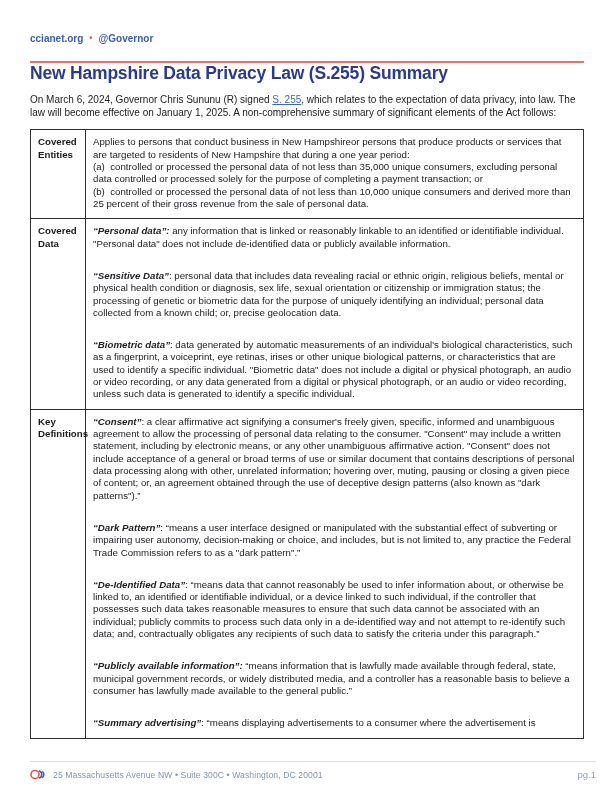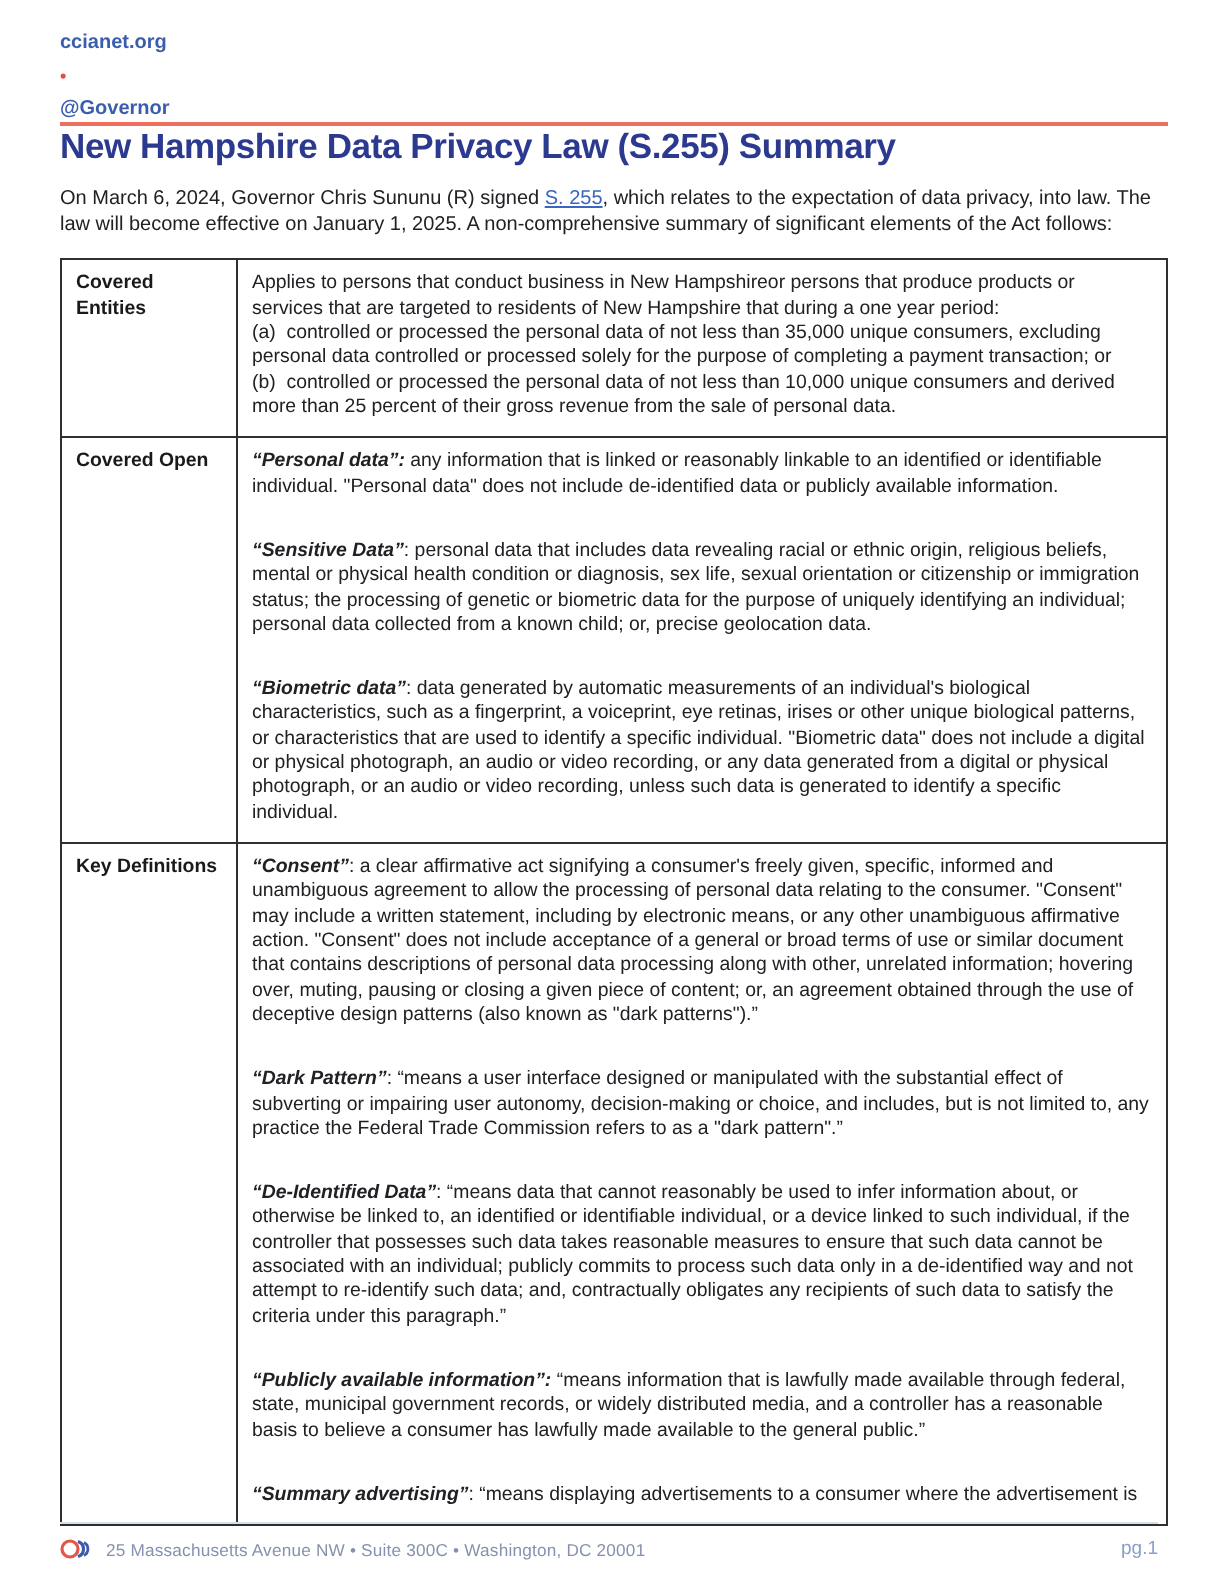--- a/index.html
+++ b/index.html
@@ -12,38 +12,38 @@
     overflow: hidden;
     padding: 12px 28px 0 30px;
   }
   
   .header-row { display: flex; justify-content: space-between; align-items: center; height: 44px; }
   .logo-lockup { display: flex; align-items: center; gap: 7px; }
   .logo-mark svg { display: block; }
   .logo-text { line-height: 1.15; padding-top: 2px; }
   .org-line { font-size: 7.2px; font-weight: bold; color: #17265c; letter-spacing: 0; }
   .tagline { font-size: 5px; color: #b25a4a; margin-top: 2px; letter-spacing: 0.2px; }
-  .header-links { font-size: 10px; font-weight: 600; color: #3a5dae; display: flex; gap: 6px; padding-top: 8px; flex-direction: column; }
+  .header-links { font-size: 10px; font-weight: 600; color: #3a5dae; display: flex; gap: 6px; padding-top: 8px; }
   .header-links a { color: #3a5dae; text-decoration: none; cursor: pointer; }
   .header-links .dot { color: #e04f3f; font-size: 9px; }
   .red-rule { border: none; height: 2px; background: #ed6f5c; margin-top: 5px; }
   
   h1.doc-title { font-size: 17.5px; font-weight: 700; color: #2b3a8f; letter-spacing: -0.2px; }
   p.intro { margin-top: 9px; font-size: 10px; line-height: 1.32; color: #202124; }
   a.doc-link { color: #3a66c0; text-decoration: underline; cursor: pointer; }
   
   table.summary { margin-top: 10px; width: 100%; border-collapse: collapse; table-layout: fixed; }
   table.summary td { border: 1px solid #2f2f2f; vertical-align: top; padding: 6px 8px 8px 7px; }
-  td.label-cell { width: 88px; font-size: 9.7px; font-weight: bold; color: #1a1a1a; line-height: 1.3; }
+  td.label-cell { width: 55px; font-size: 9.7px; font-weight: bold; color: #1a1a1a; line-height: 1.3; }
   td.content-cell { font-size: 9.7px; color: #202124; line-height: 1.27; }
   td.content-cell p + p { margin-top: 20px; }
   td.content-cell.tight p + p { margin-top: 0; }
   .term { font-weight: bold; font-style: italic; }
   
-  footer.page-footer { position: absolute; left: 30px; right: 33px; bottom: 12px; }
+  footer.page-footer { position: absolute; left: 30px; right: 16px; bottom: 12px; }
   .footer-rule { border: none; height: 1px; background: #d7dfeb; margin-bottom: 7px; }
   .footer-row { display: flex; align-items: center; }
   .footer-mark { display: inline-flex; margin-right: 6px; }
   .footer-address { font-size: 8.6px; color: #8592ad; letter-spacing: 0.1px; }
   .footer-page { margin-left: auto; font-size: 9.5px; color: #8aa0c8; }
 </style>
 </head>
 <body>
 
 <div class="page">
@@ -67,21 +67,21 @@
     <tbody>
         <tr>
           <td class="label-cell">Covered Entities</td>
           <td class="content-cell tight">
             <p>Applies to persons that conduct business in New Hampshireor persons that produce products or services that are targeted to residents of New Hampshire that during a one year period:</p>
             <p>(a)&nbsp; controlled or processed the personal data of not less than 35,000 unique consumers, excluding personal data controlled or processed solely for the purpose of completing a payment transaction; or</p>
             <p>(b)&nbsp; controlled or processed the personal data of not less than 10,000 unique consumers and derived more than 25 percent of their gross revenue from the sale of personal data.</p>
           </td>
         </tr>
         <tr>
-          <td class="label-cell">Covered Open</td>
+          <td class="label-cell">Covered Data</td>
           <td class="content-cell">
             <p><b class="term">“Personal data”:</b> any information that is linked or reasonably linkable to an identified or identifiable individual.  "Personal data" does not include de-identified data or publicly available information.</p>
             <p><b class="term">“Sensitive Data”</b>: personal data that includes data revealing racial or ethnic origin, religious beliefs, mental or physical health condition or diagnosis, sex life, sexual orientation or citizenship or immigration status; the processing of genetic or biometric data for the purpose of uniquely identifying an individual; personal data collected from a known child; or, precise geolocation data.</p>
             <p><b class="term">“Biometric data”</b>: data generated by automatic measurements of an individual's biological characteristics, such as a fingerprint, a voiceprint, eye retinas, irises or other unique biological patterns, or characteristics that are used to identify a specific individual.  "Biometric data" does not include a digital or physical photograph, an audio or video recording, or any data generated from a digital or physical photograph, or an audio or video recording, unless such data is generated to identify a specific individual.</p>
           </td>
         </tr>
         <tr>
           <td class="label-cell">Key Definitions</td>
           <td class="content-cell">
             <p><b class="term">“Consent”</b>: a clear affirmative act signifying a consumer's freely given, specific, informed and unambiguous agreement to allow the processing of personal data relating to the consumer.  "Consent" may include a written statement, including by electronic means, or any other unambiguous affirmative action.  "Consent" does not include acceptance of a general or broad terms of use or similar document that contains descriptions of personal data processing along with other, unrelated information; hovering over, muting, pausing or closing a given piece of content; or, an agreement obtained through the use of deceptive design patterns (also known as "dark patterns").”</p>

